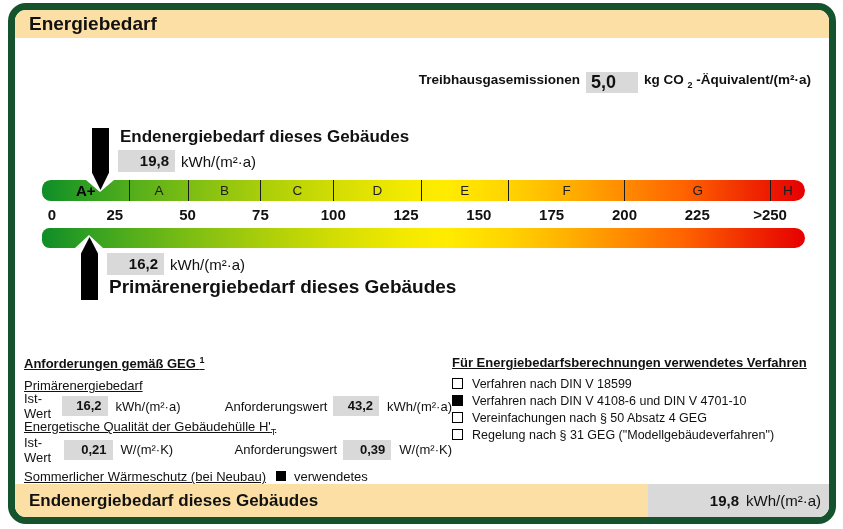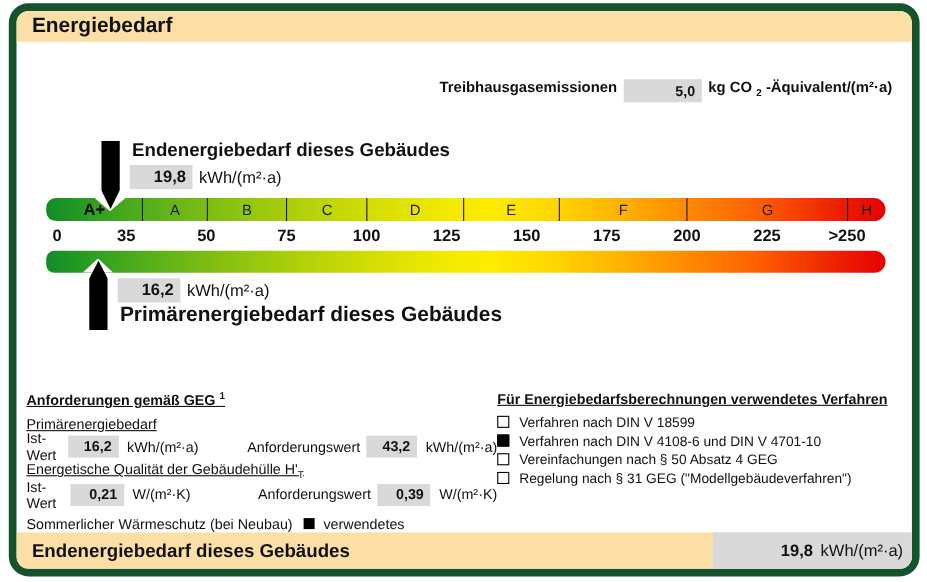--- a/index.html
+++ b/index.html
@@ -18,21 +18,21 @@
   }
   
   .emis {
     position:absolute; top:33px; left:0; width:796px; display:flex;
     justify-content:flex-end; gap:6px;
     font-size:13.5px; font-weight:bold;margin-top:29px;
   }
   .graybox {
     background:#D9D9D9; text-align:right; font-weight:bold;
   }
-  .emis .graybox { width:71px; height:21px; line-height:21px; padding-right:6px; font-size:13px; }
+  .emis .graybox { width:52px; height:21px; line-height:21px; padding-right:22px; font-size:18px; }
   sub.small { font-size:9px; } sup.small { font-size:9px; }
 
   
   .ee-head { position:absolute; left:105px; top:117px; font-size:17px; font-weight:bold; }
   .ee-valrow { position:absolute; left:103px; top:140px; display:flex; align-items:center; gap:6px; font-size:15px; }
   .ee-valrow .graybox, .pe-valrow .graybox { width:57px; height:22px; line-height:22px; padding-right:6px; font-size:15px; }
 
   
   .scale-top {
     position:absolute; left:27px; top:170px; width:763px; height:21px;
@@ -67,21 +67,21 @@
   .reqs .h { font-weight:bold; text-decoration:underline; margin-bottom:7px; }
   .reqs .sect { text-decoration:underline; margin-bottom:3px; }
   .vrow { display:flex; align-items:center; margin-bottom:3px; height:20px; }
   .vrow .lab { width:47px; }
   .vrow .graybox { width:55px; height:20px; line-height:20px; padding-right:6px; font-size:13px; }
   .vrow .unit { margin-left:8px; width:92px; }
   .vrow .reqlab { margin-left:35px; width:110px; }
   .vrow .graybox.g2 { margin-left:6px; }
   .vrow .unit2 { margin-left:8px; }
   .summer { display:flex; align-items:center; margin-top:9px; }
-  .summer .lab { }
+  .summer .lab { text-decoration:underline; }
   .sq { width:10px; height:10px; background:#000; margin:0 8px 0 10px; }
 
   
   .methods { position:absolute; left:437px; top:345px; width:370px; font-size:12.5px; }
   .methods .h { font-weight:bold; text-decoration:underline; margin-bottom:7px; font-size:13px; }
   .mrow { display:flex; align-items:center; margin-bottom:4px; height:13px; }
   .cbx { width:11px; height:11px; border:1.5px solid #000; background:#fff; margin-right:9px; flex:none; }
   .cbx.checked { background:#000; }
 
   
@@ -125,21 +125,21 @@
       <div class="band" style="width:9.55%">C</div>
       <div class="band" style="width:11.45%">D</div>
       <div class="band" style="width:11.45%">E</div>
       <div class="band" style="width:15.27%">F</div>
       <div class="band" style="width:19.08%">G</div>
       <div class="band" style="width:4.58%">H</div>
     </div>
 
     <div class="scale-ticks">
       <span style="left:1.3%">0</span>
-      <span style="left:9.54%">35</span>
+      <span style="left:9.54%">25</span>
       <span style="left:19.08%">50</span>
       <span style="left:28.63%">75</span>
       <span style="left:38.17%">100</span>
       <span style="left:47.71%">125</span>
       <span style="left:57.25%">150</span>
       <span style="left:66.79%">175</span>
       <span style="left:76.34%">200</span>
       <span style="left:85.88%">225</span>
       <span style="left:95.42%">&gt;250</span>
     </div>

